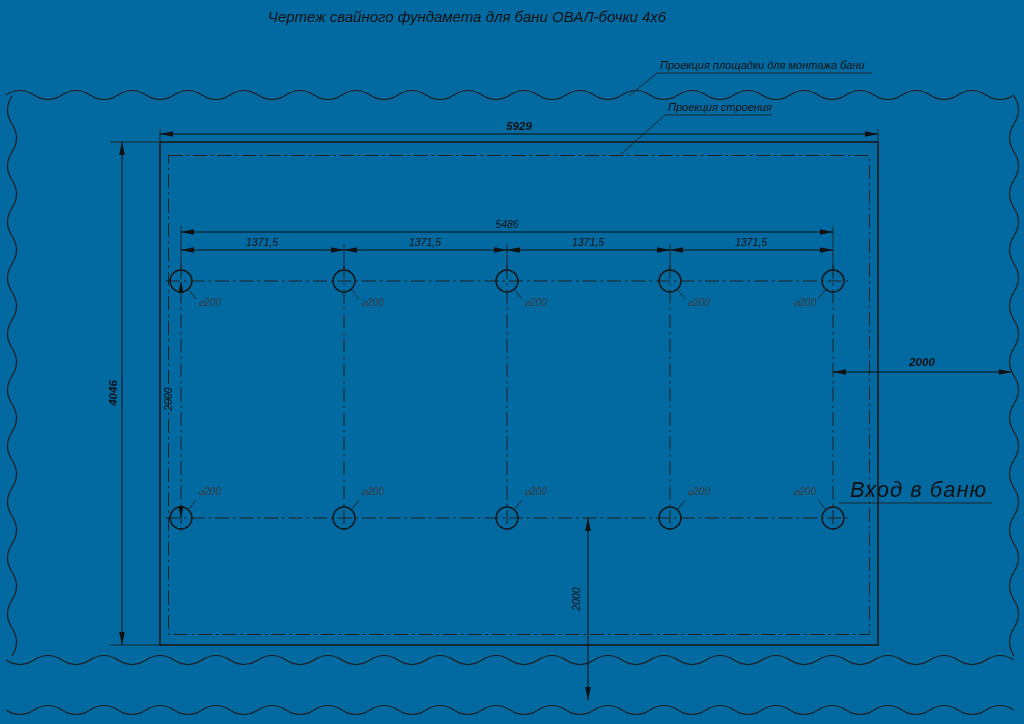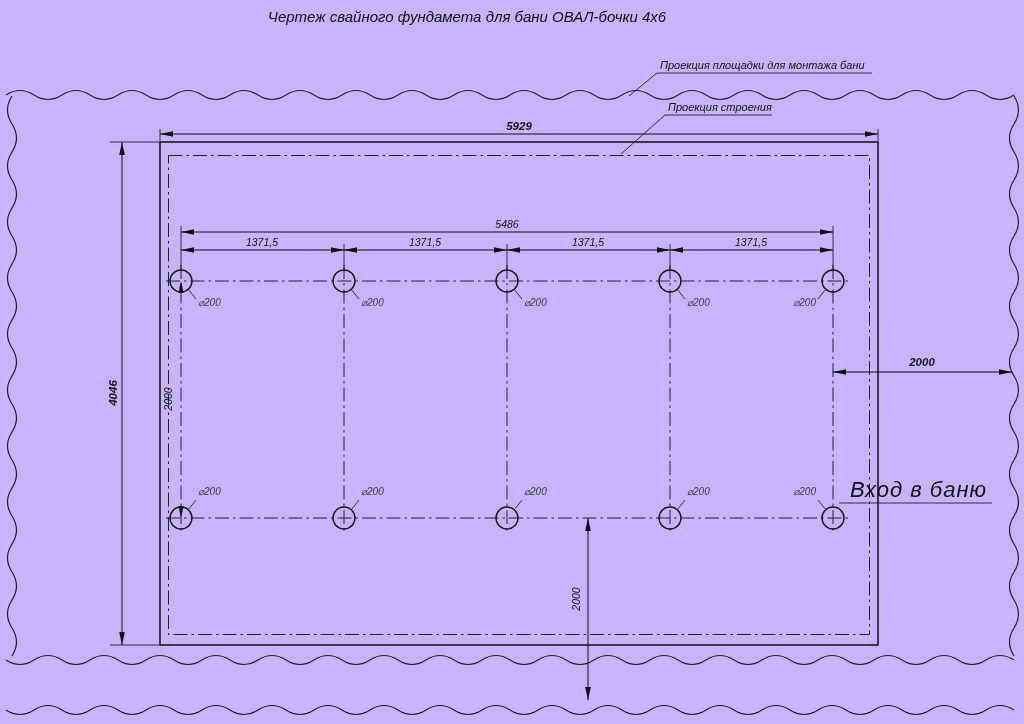--- a/index.html
+++ b/index.html
@@ -1,16 +1,16 @@
 <!DOCTYPE html>
 <html><head>
 <meta charset="utf-8">
 <style>
   html,body{margin:0;padding:0;background:#fff;}
-  .canvas{position:relative;width:1024px;height:724px;background:#c4b5fd;overflow:hidden;}
+  .canvas{position:relative;width:1024px;height:724px;background:#0369a1;overflow:hidden;}
   svg{display:block;}
   svg text{fill:#111;font-family:"Liberation Sans",sans-serif;font-style:italic;}
   .t-title{font-size:15px;}
   .t-callout{font-size:11px;}
   .t-dim{font-size:10.5px;}
   .t-dimb{font-size:11.5px;font-weight:bold;}
   .t-dia{font-size:10px;fill:#3c3c3c;}
   .t-entr{font-size:22px;letter-spacing:1px;}
   .w{stroke:#1f1f1f;stroke-width:1.2;fill:none;}
   .solid{stroke:#1a1a1a;fill:none;}

